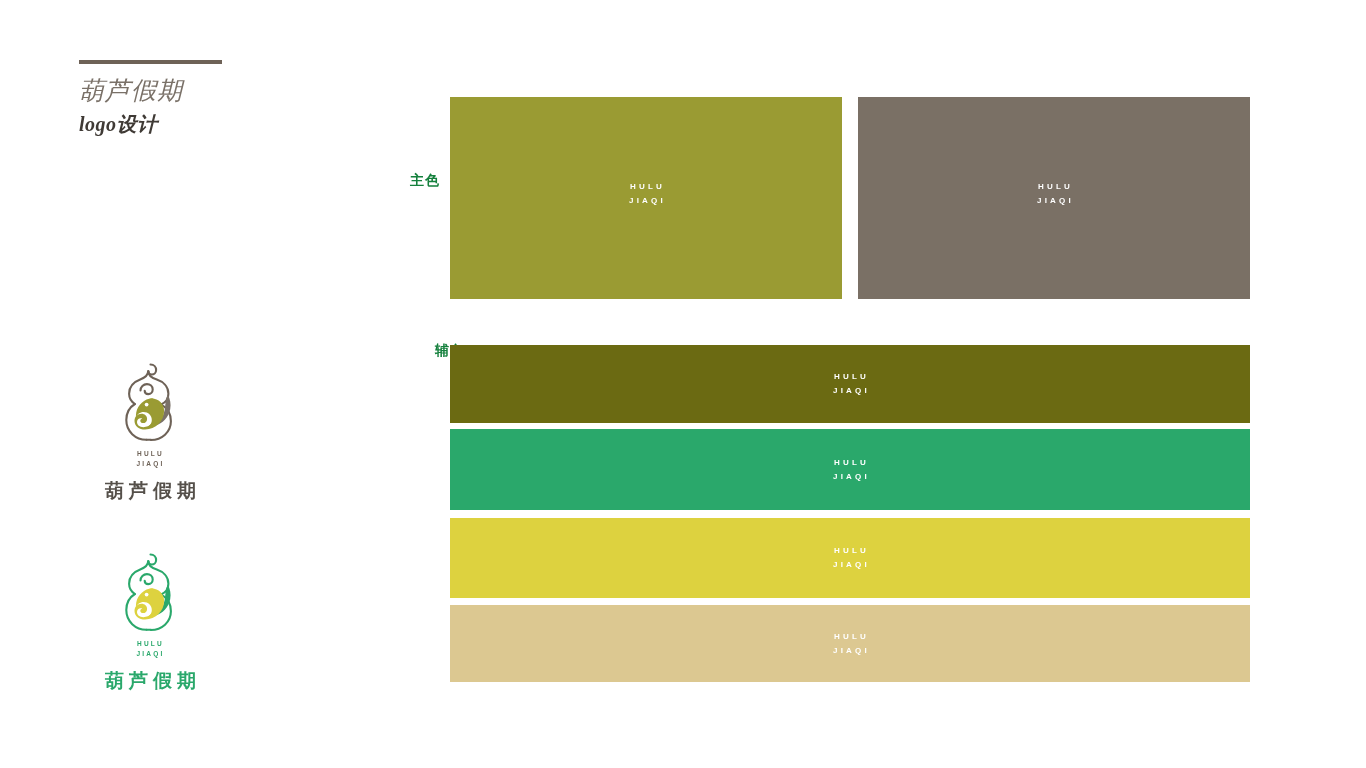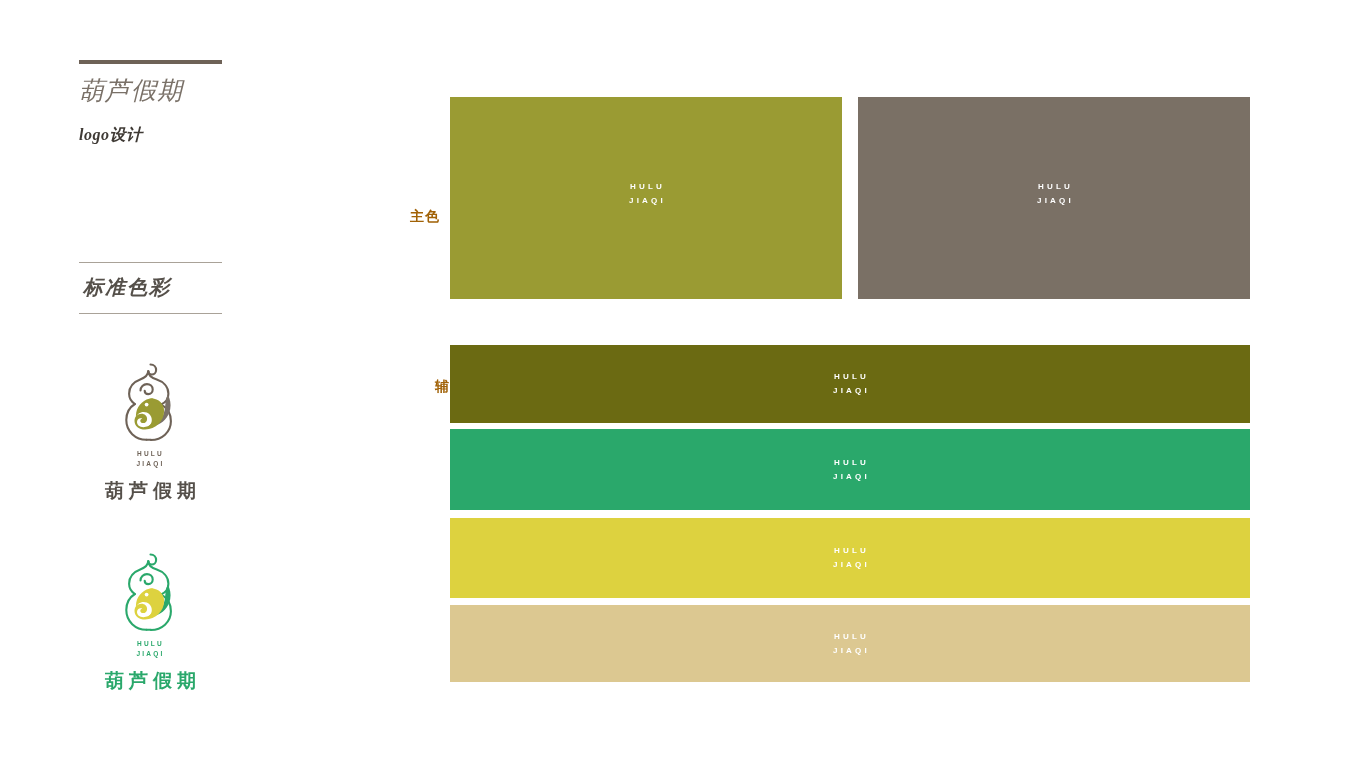--- a/index.html
+++ b/index.html
@@ -39,22 +39,22 @@
     margin-top: 12px;
     font-family: "Liberation Sans", sans-serif;
     font-size: 25px;
     font-style: italic;
     color: #7a7168;
     letter-spacing: 1px;
     line-height: 1.15;
     white-space: nowrap;
   }
   .title-sub {
-    margin-top: 20px;
-    font-size: 16px;
+    margin-top: 6px;
+    font-size: 20px;
     font-weight: bold;
     font-style: italic;
     color: #3f3a35;
     letter-spacing: 0.5px;
     white-space: nowrap;
   }
   .title-sub .latin {
     font-family: "Liberation Serif", serif;
     font-style: italic;
     font-weight: bold;
@@ -124,25 +124,24 @@
     top: 0;
     width: 1366px;
     height: 768px;
   }
 
   .group-label {
     position: absolute;
     width: 30px;
     font-size: 14px;
     font-weight: bold;
-    color: #a16207;
+    color: #15803d;
     line-height: 1.45;
     letter-spacing: 1px;
     text-align: right;
-    margin-top: 36px;
   }
   .group-label.main { left: 410px; top: 170px; }
   .group-label.aux  { left: 410px; top: 340px; padding-left: 25px; }
 
   .swatch {
     position: absolute;
     box-sizing: border-box;
   }
   .swatch-text {
     color: #ffffff;
@@ -179,25 +178,20 @@
 <body>
 
 <div class="sidebar">
 
   <div class="title-block">
     <div class="title-rule"></div>
     <div class="title-cn">葫芦假期</div>
     <div class="title-sub"><span class="latin">logo</span><span>设计</span></div>
   </div>
 
-  <div class="section-block">
-    <div class="section-rule"></div>
-    <div class="section-label">标准色彩</div>
-    <div class="section-rule"></div>
-  </div>
 
   <div class="logo-lockup variant-brown">
     <svg class="logo-mark" viewBox="0 0 143 88" aria-hidden="true">
       <g fill="none" stroke="#6e6257" stroke-width="2.1" stroke-linecap="round">
         <path d="M71.5 6.5c3.6 0 5.6 2.6 5.6 5.4 0 2.6-2 4.6-4.3 4.6-2.0 0-3.5-1.5-3.5-3.3"></path>
         <path d="M69.3 13.2c0 4.6 3.6 6.6 7.9 8.0 7.0 2.3 12.2 7.6 12.2 14.6 0 5.2-3.1 9.0-7.4 10.6"></path>
         <path d="M69.3 13.2c-0.4 4.4-3.4 6.5-7.6 8.1-6.9 2.6-11.6 7.6-11.6 14.4 0 4.6 2.4 8.0 5.8 10.3"></path>
         <path d="M55.9 46.0c-5.3 3.2-8.6 9.2-8.6 16.1 0 11.3 9.0 19.6 20.2 19.6"></path>
         <path d="M81.9 46.4c6.2 3.3 10.0 9.6 10.0 16.9 0 10.9-9.0 18.7-20.0 18.7"></path>
         <path d="M67.5 81.7c1.3 0.1 2.6 0.1 4.4 0"></path>

